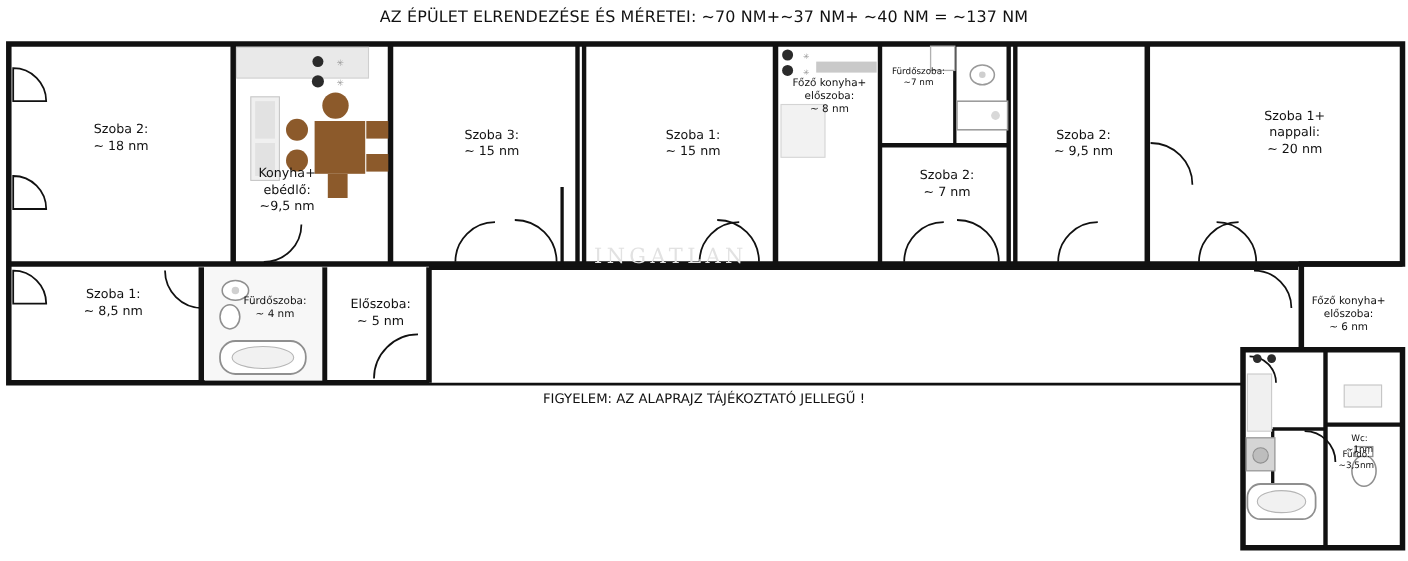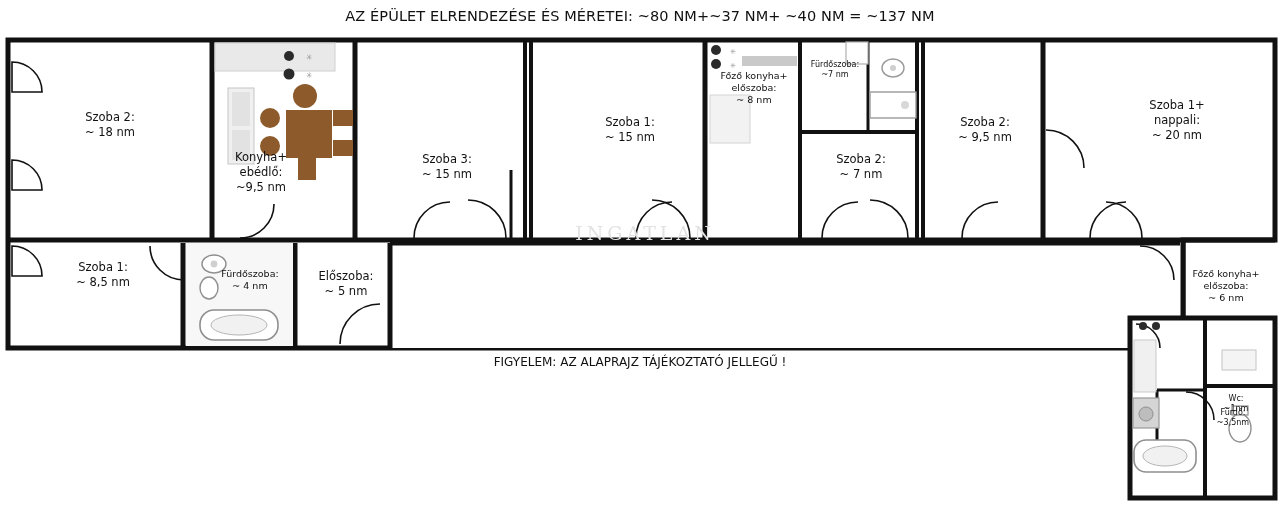--- a/index.html
+++ b/index.html
@@ -62,29 +62,29 @@
   }
   .watermark {
     position: absolute;
     left: 540px;
     top: 222px;
     width: 210px;
     height: 30px;
     font-size: 19px;
     color: #e2e2e2;
     letter-spacing: 4px;
-    text-align: center;
+    text-align: left;
     font-family: "DejaVu Serif", serif;
     pointer-events: none;
   }
 </style>
 </head>
 <body>
 
-<div class="title">AZ ÉPÜLET ELRENDEZÉSE ÉS MÉRETEI: ~80 NM+~37 NM+ ~40 NM = ~137 NM</div>
+<div class="title">AZ ÉPÜLET ELRENDEZÉSE ÉS MÉRETEI: ~70 NM+~37 NM+ ~40 NM = ~137 NM</div>
 
 <svg id="floorplan" viewBox="0 0 1280 510" xmlns="http://www.w3.org/2000/svg">
 
   <g>
 
     <path d="M8,40 L1275,40 L1275,240 L1183,240 L1183,348 L8,348 Z" fill="#ffffff" stroke="#111111" stroke-width="5"></path>
 
     <path d="M390,240 L1183,240 L1183,348 L390,348 Z" fill="#ffffff" stroke="none"></path>
     <path d="M390,243 L1180,243" stroke="#111111" stroke-width="5" fill="none"></path>
 
@@ -219,21 +219,21 @@
   </g>
 </svg>
 
 <div class="watermark">INGATLAN</div>
 
 <div class="room-label" style="left:40px;  top:110px; width:140px;">Szoba 2:
 ~ 18 nm</div>
 <div class="room-label" style="left:216px; top:150px; width:90px;">Konyha+
 ebédlő:
 ~9,5 nm</div>
-<div class="room-label" style="left:382px; top:115px; width:130px;margin-top:37px;">Szoba 3:
+<div class="room-label" style="left:382px; top:115px; width:130px;">Szoba 3:
 ~ 15 nm</div>
 <div class="room-label" style="left:565px; top:115px; width:130px;">Szoba 1:
 ~ 15 nm</div>
 <div class="room-label small" style="left:708px; top:70px; width:92px;">Főző konyha+
 előszoba:
 ~ 8 nm</div>
 <div class="room-label tiny" style="left:802px; top:60px; width:66px;">Fürdőszoba:
 ~7 nm</div>
 <div class="room-label" style="left:806px; top:152px; width:110px;">Szoba 2:
 ~ 7 nm</div>

